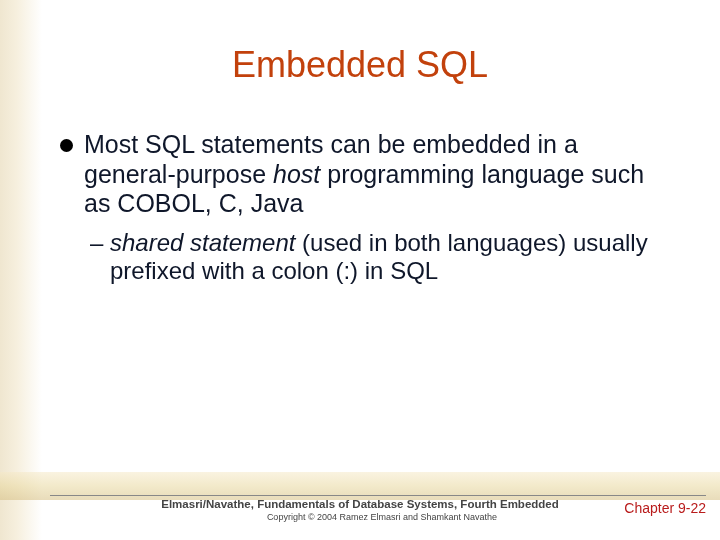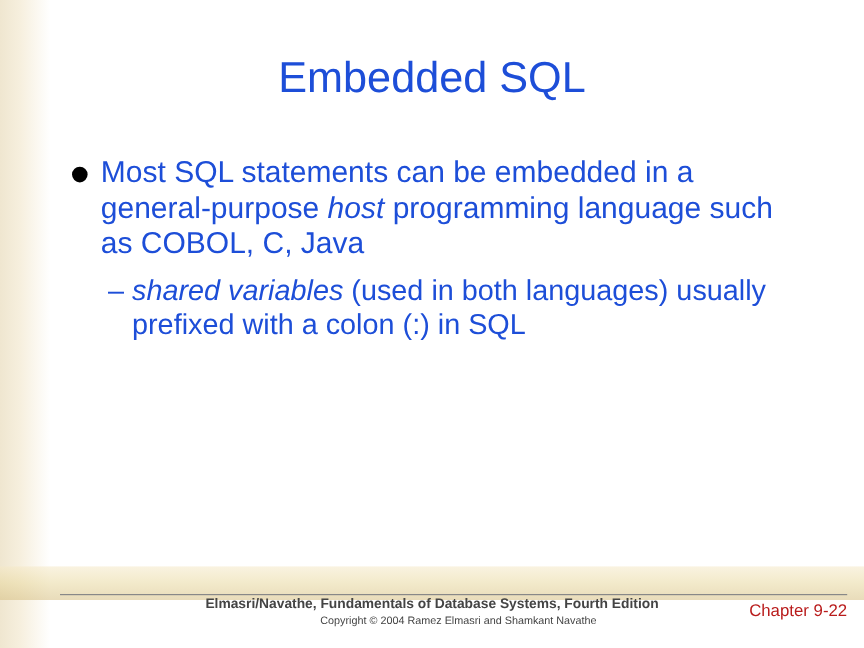--- a/index.html
+++ b/index.html
@@ -35,29 +35,29 @@
     height: 100%;
     background: linear-gradient(to left, rgba(255,255,255,0) 0%, rgba(230,210,160,0.35) 60%, rgba(220,200,150,0.45) 100%);
   }
   .title {
     position: absolute;
     top: 44px;
     left: 0;
     width: 100%;
     text-align: center;
     font-size: 36px;
-    color: #1d4ed8;
+    color: #c2410c;
   }
   .body {
     position: absolute;
     top: 130px;
     left: 62px;
     right: 50px;
     font-size: 25px;
-    color: #1d4ed8;
+    color: #0f172a;
     line-height: 1.18;
   }
   .bullet {
     position: relative;
     padding-left: 22px;
     margin-bottom: 2px;
   }
   .bullet .dot {
     position: absolute;
     left: -2px;
@@ -119,26 +119,26 @@
   <div class="body">
 
     <div class="bullet">
       <span class="dot"></span>
       <span><span>Most SQL statements can be embedded in a general-purpose </span><span class="ital">host</span><span> programming language such as COBOL, C, Java</span></span>
     </div>
 
 
     <div class="sub">
       <span class="dash">–</span>
-      <span><span class="ital">shared variables</span><span> (used in both languages) usually prefixed with a colon (:) in SQL</span></span>
+      <span><span class="ital">shared statement</span><span> (used in both languages) usually prefixed with a colon (:) in SQL</span></span>
     </div>
 
   </div>
 
   <div class="rule"></div>
 
   <div class="footer">
-    <div class="footer-line1">Elmasri/Navathe, Fundamentals of Database Systems, Fourth Edition</div>
+    <div class="footer-line1">Elmasri/Navathe, Fundamentals of Database Systems, Fourth Embedded</div>
     <div class="footer-line2">Copyright © 2004 Ramez Elmasri and Shamkant Navathe</div>
   </div>
 
   <div class="pagenum">Chapter 9-22</div>
 </div>
 
 </body></html>

